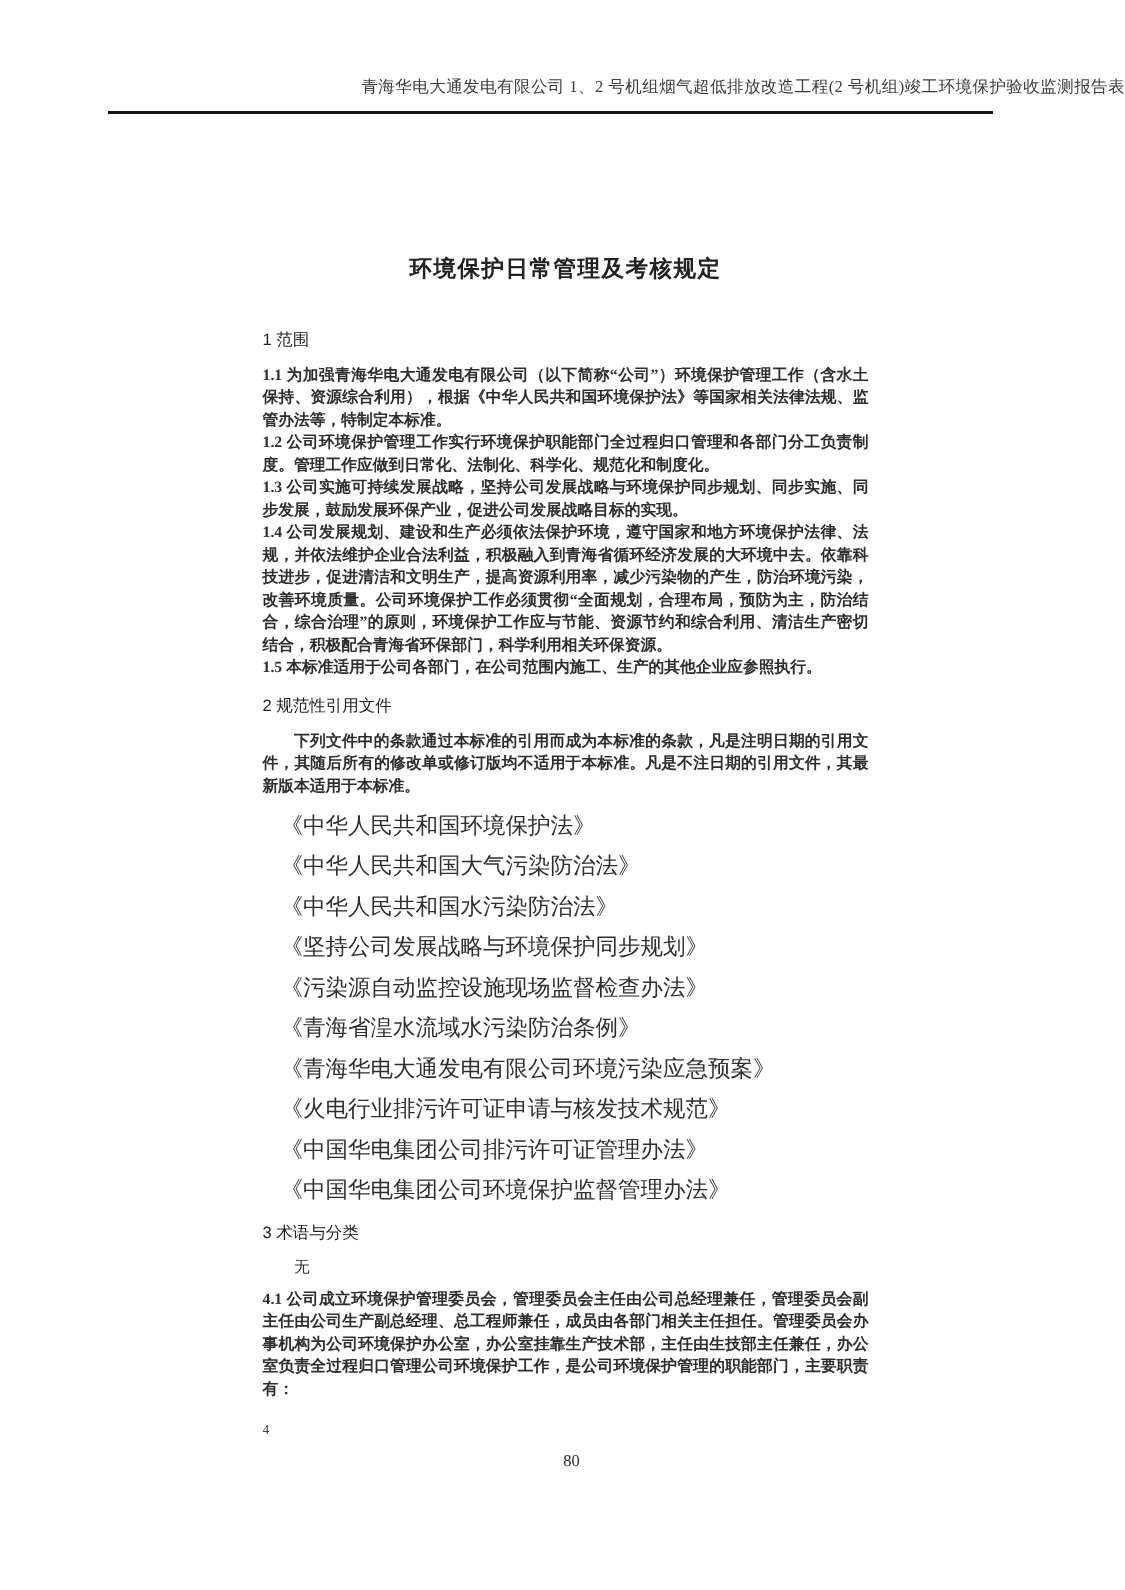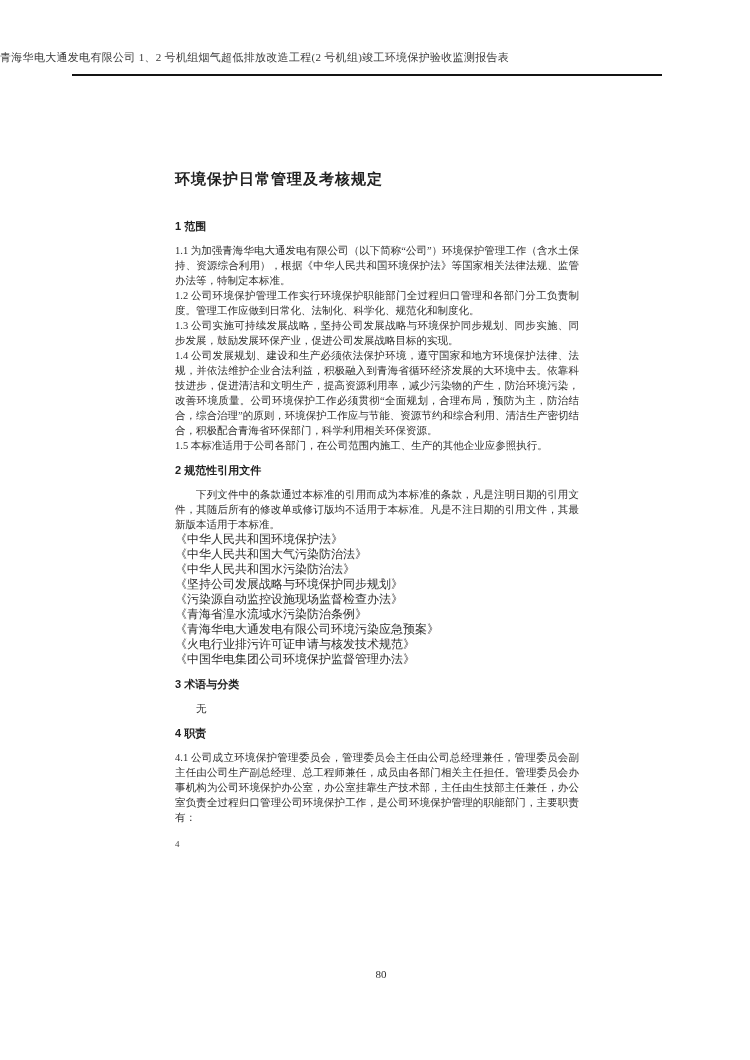--- a/index.html
+++ b/index.html
@@ -7,59 +7,61 @@
     position:relative;
     width:750px;height:1060px;
     background:#ffffff;
     margin:0 auto;
     font-family:"Liberation Serif","DejaVu Serif",serif;
     color:#2e2e2e;
     overflow:hidden;
   }
   .header-title{
     position:absolute;top:50px;left:0;right:0;
-    text-align:left;
+    text-align:right;
     font-size:11px;
     color:#3a3a3a;
     letter-spacing:0.3px;
     white-space:nowrap;
   }
   .header-rule{
     position:absolute;top:74px;left:72px;width:590px;height:2px;
     background:#141414;
   }
   .content{
     position:absolute;left:175px;top:170px;width:404px;
   }
   .doc-title{
+    text-align:center;
     font-family:Liberation Serif, serif;
     font-weight:bold;
     font-size:15px;
     color:#222;
     margin:0 0 30px 0;
     letter-spacing:1px;
   }
   .sec-heading{
     font-family:"Liberation Sans","DejaVu Sans",sans-serif;
-    font-weight:bold;
+    font-weight:normal;
     font-size:11px;
     color:#222;
     margin:10px 0 9px 0;
   }
   .para{
     font-size:10.5px;
     line-height:15px;
     text-align:justify;
     margin:0;
+    font-weight:bold;
   }
   .para.first-indent{ text-indent:21px; }
   .refs p{
-    font-size:12px;
+    font-size:15px;
     line-height:15px;
-    margin:0;
+    margin:12px;
   }
   .term-none{
     font-size:10.5px;
     line-height:15px;
     margin:6px 0 6px 0;
     padding-left:21px;
   }
   .inner-page-num{
     font-size:9px;
     color:#444;
@@ -96,26 +98,26 @@
     <p class="para first-indent">下列文件中的条款通过本标准的引用而成为本标准的条款，凡是注明日期的引用文件，其随后所有的修改单或修订版均不适用于本标准。凡是不注日期的引用文件，其最新版本适用于本标准。</p>
     <div class="refs">
       <p>《中华人民共和国环境保护法》</p>
       <p>《中华人民共和国大气污染防治法》</p>
       <p>《中华人民共和国水污染防治法》</p>
       <p>《坚持公司发展战略与环境保护同步规划》</p>
       <p>《污染源自动监控设施现场监督检查办法》</p>
       <p>《青海省湟水流域水污染防治条例》</p>
       <p>《青海华电大通发电有限公司环境污染应急预案》</p>
       <p>《火电行业排污许可证申请与核发技术规范》</p>
+      <p>《中国华电集团公司排污许可证管理办法》</p>
       <p>《中国华电集团公司环境保护监督管理办法》</p>
     </div>
 
     <h2 class="sec-heading">3 术语与分类</h2>
     <p class="term-none">无</p>
 
-    <h2 class="sec-heading">4 职责</h2>
     <p class="para">4.1 公司成立环境保护管理委员会，管理委员会主任由公司总经理兼任，管理委员会副主任由公司生产副总经理、总工程师兼任，成员由各部门相关主任担任。管理委员会办事机构为公司环境保护办公室，办公室挂靠生产技术部，主任由生技部主任兼任，办公室负责全过程归口管理公司环境保护工作，是公司环境保护管理的职能部门，主要职责有：</p>
 
     <div class="inner-page-num">4</div>
   </div>
 
   <div class="page-num">80</div>
 </div>
 
 </body></html>

